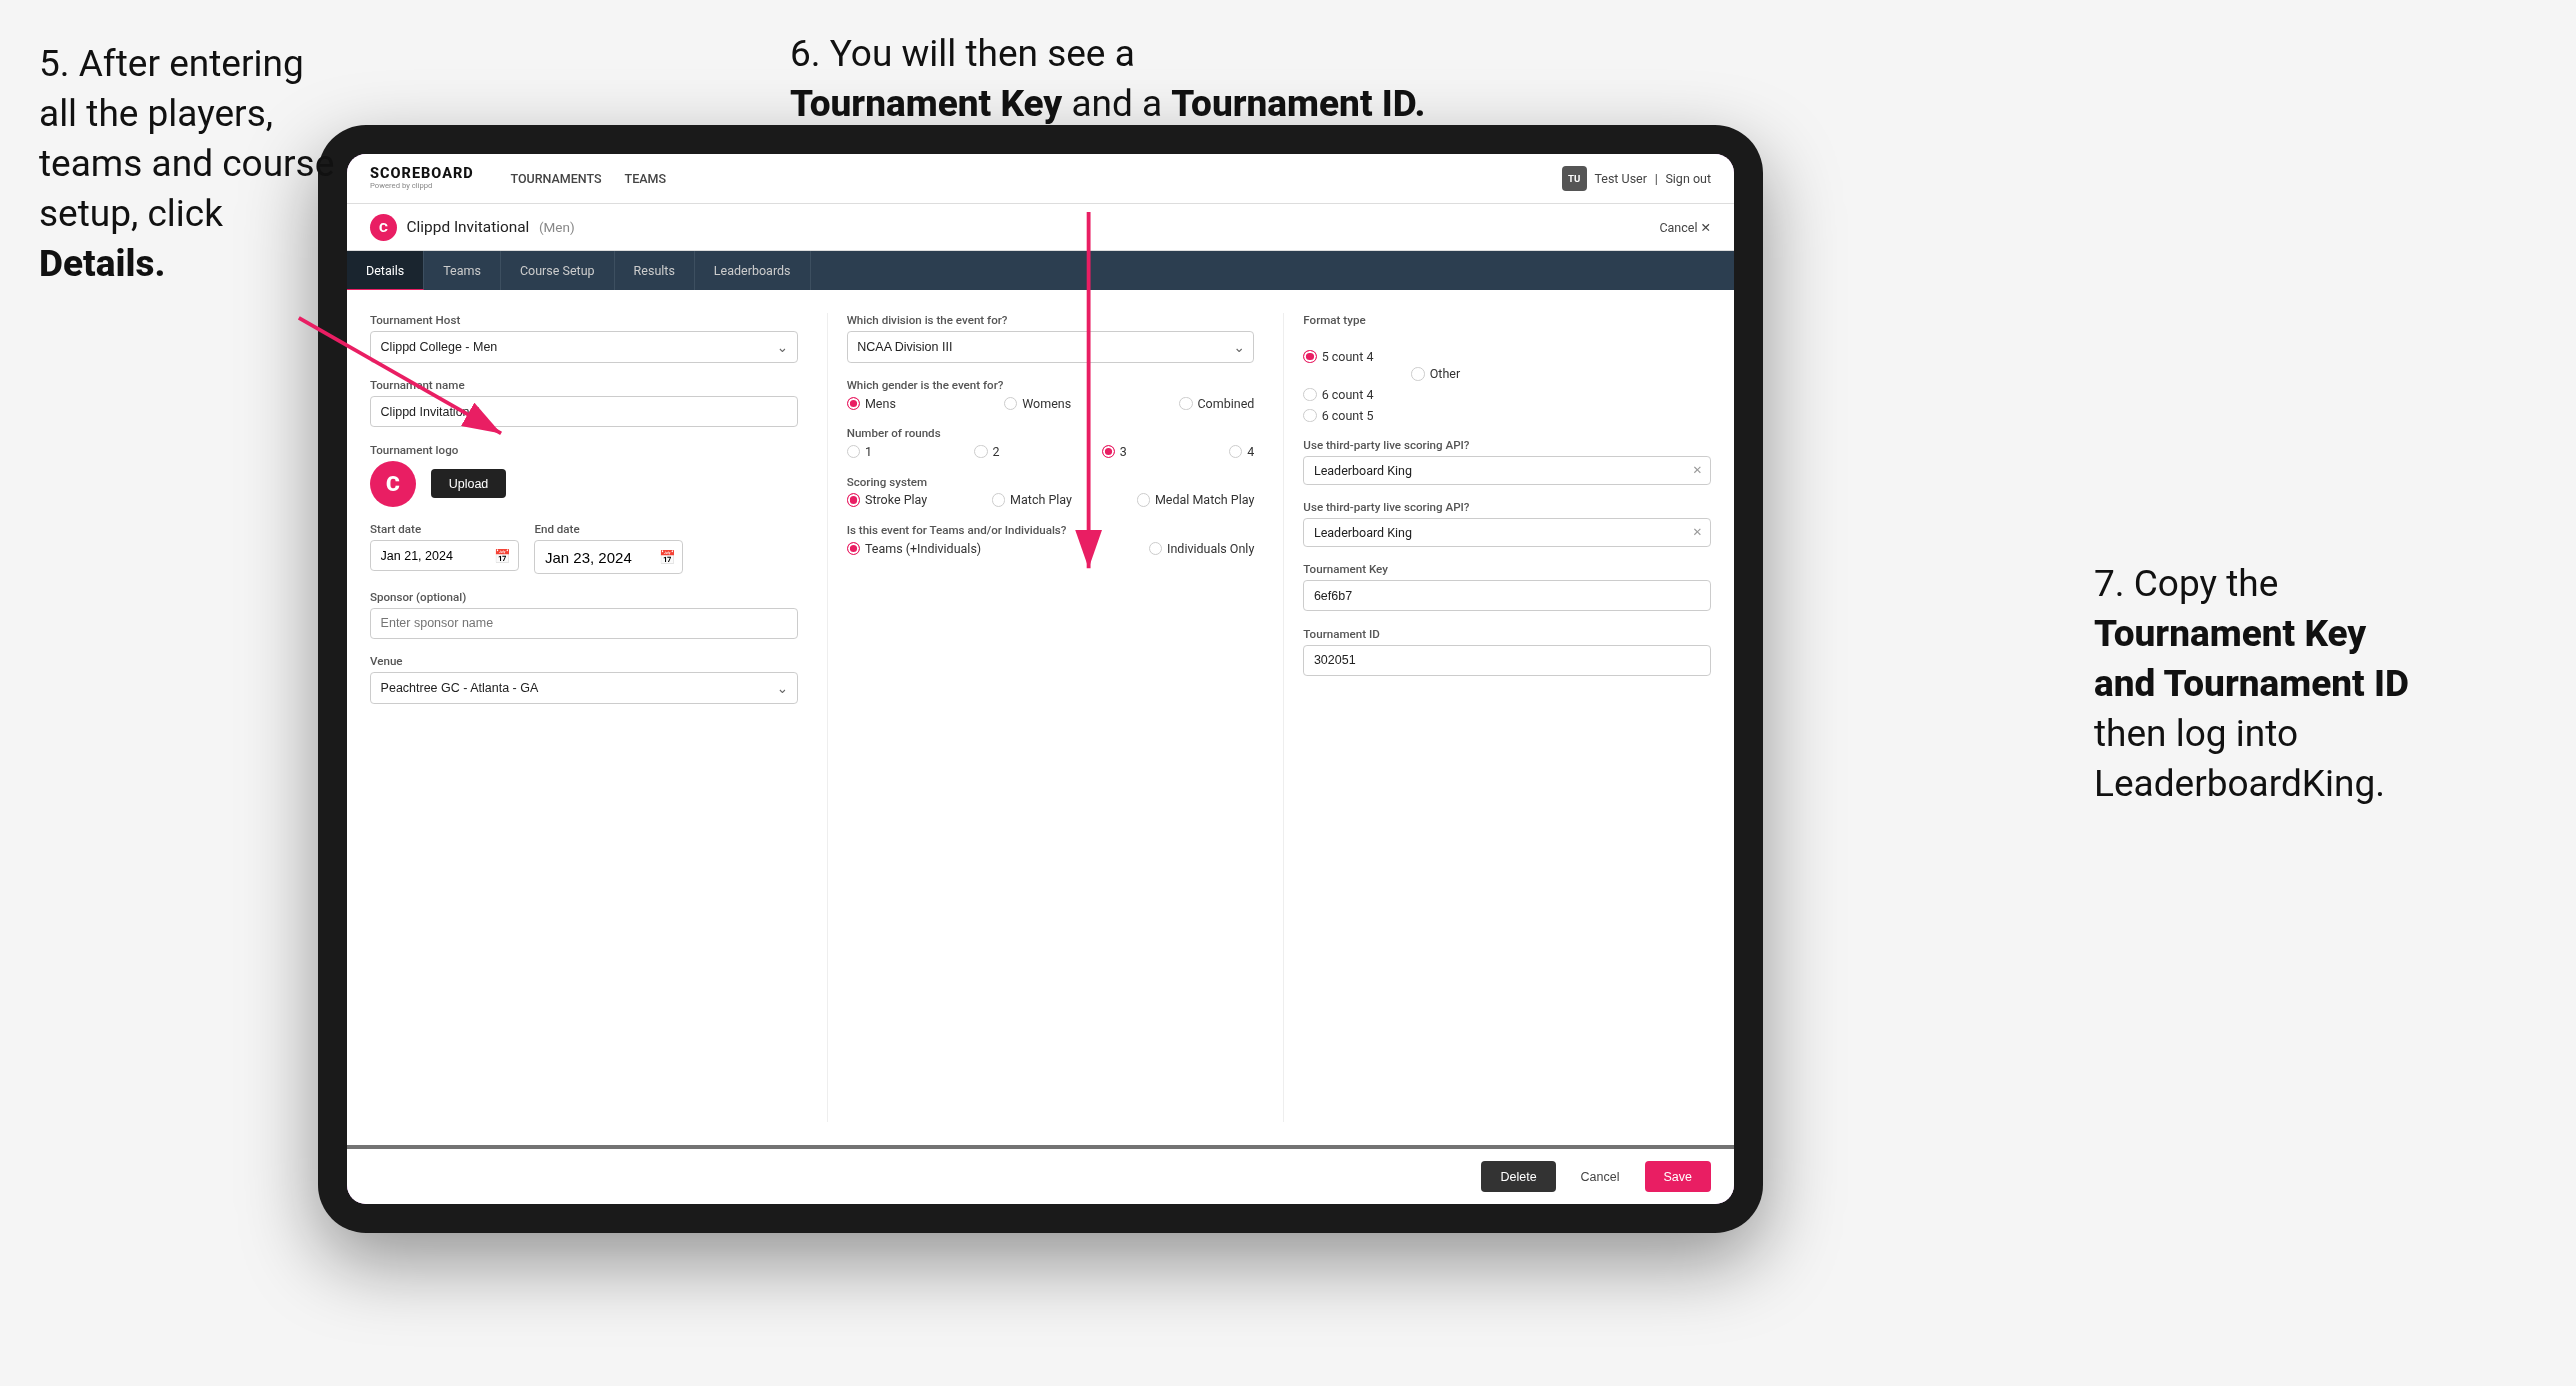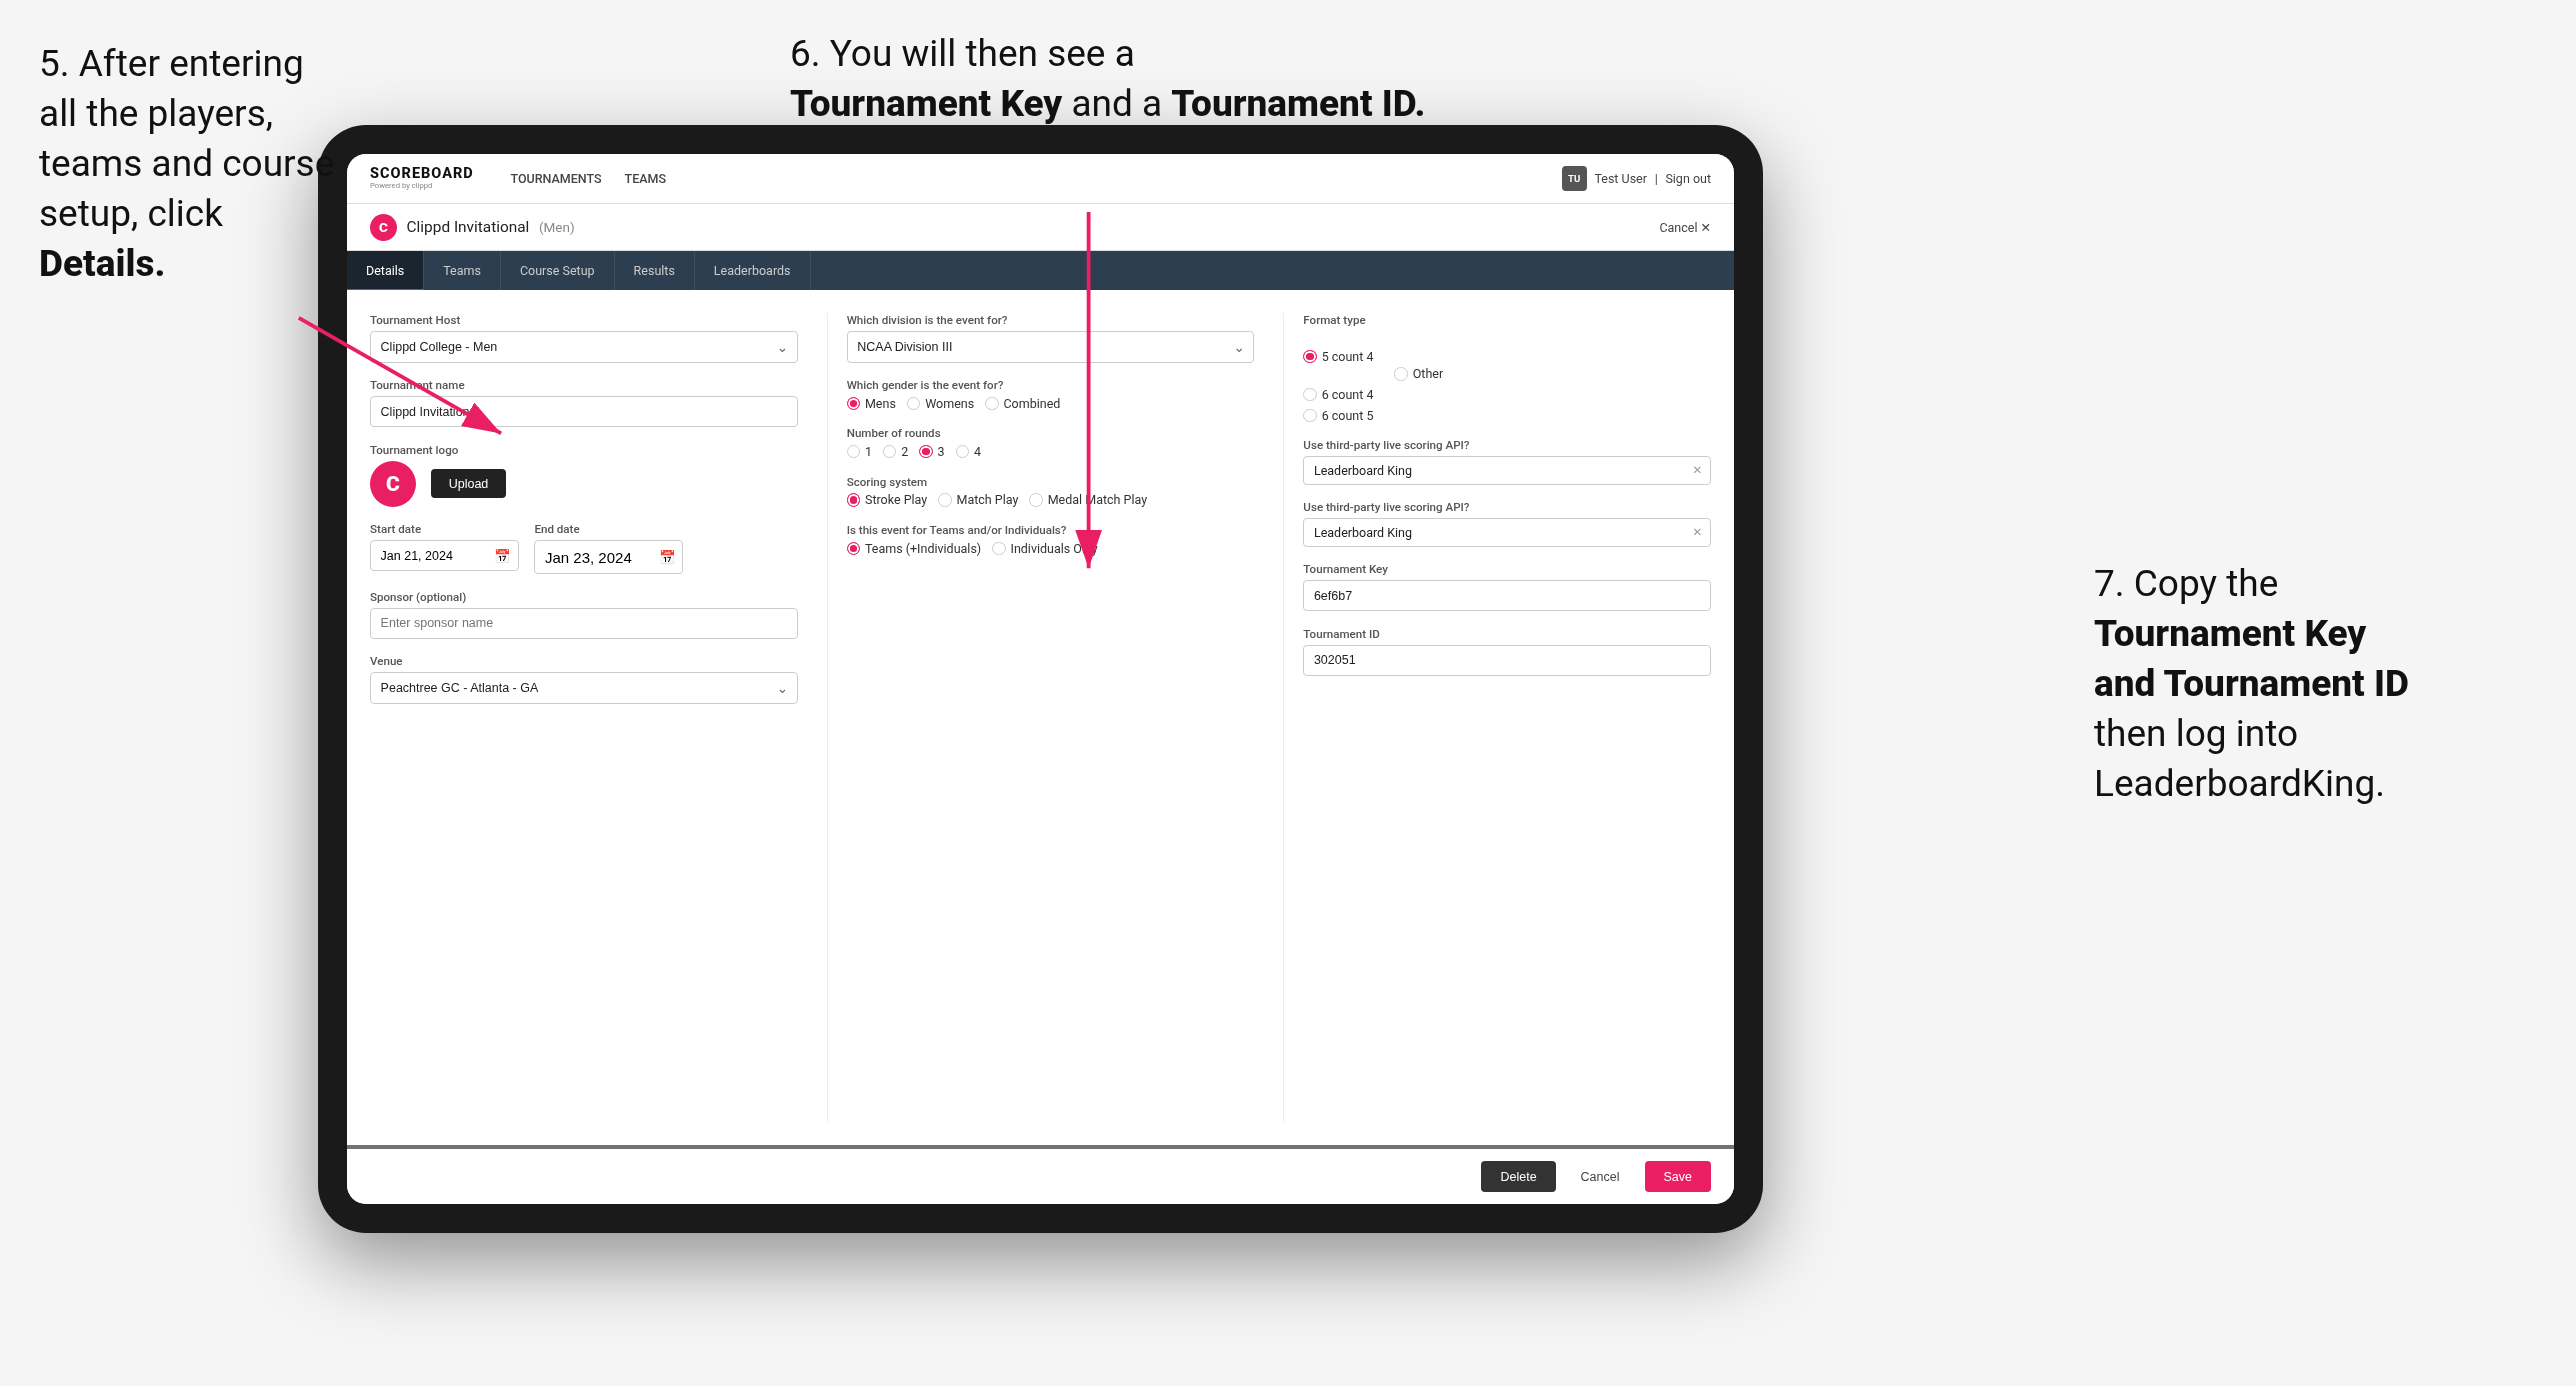--- a/index.html
+++ b/index.html
@@ -302,23 +302,24 @@
       border: none;
       border-radius: 3.9px;
       padding: 7.7px 17.3px;
       font-size: 12.5px;
       cursor: pointer;
     }
 
     
     .radio-group {
       display: flex;
-      gap: 11px;
+      gap: 22px;
       align-items: center;
       flex-wrap: wrap;
+      justify-content: space-between;
     }
 
     .radio-option {
       display: flex;
       align-items: center;
       gap: 4.8px;
       font-size: 12.5px;
       color: #333;
       cursor: pointer;
     }
@@ -333,21 +334,21 @@
       flex-shrink: 0;
     }
     .radio-circle.selected {
       border-color: #e91e63;
       background: #e91e63;
       box-shadow: inset 0 0 0 1.9px #fff;
     }
 
     .format-row {
       display: flex;
-      gap: 2px;
+      gap: 19px;
     }
 
     .lbk-input-wrapper {
       position: relative;
       border: 1px solid #ccc;
       border-radius: 3.9px;
       padding: 5.8px 29px 5.8px 9.6px;
       font-size: 12.5px;
       color: #222;
       background: #fff;

